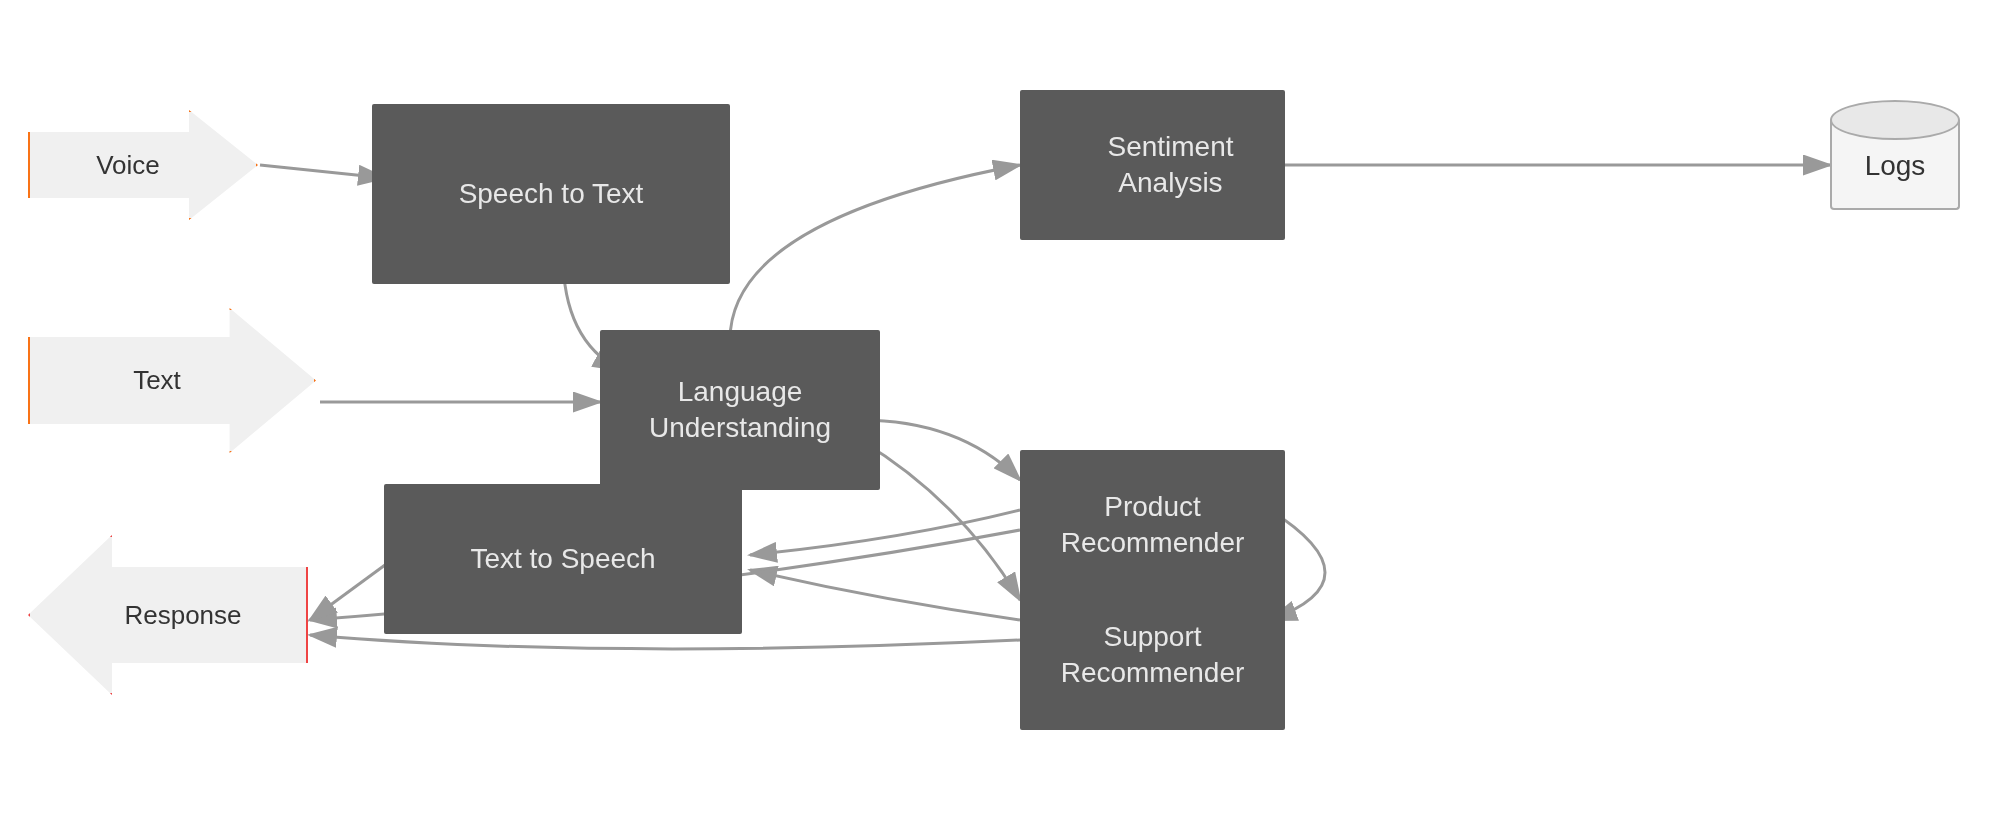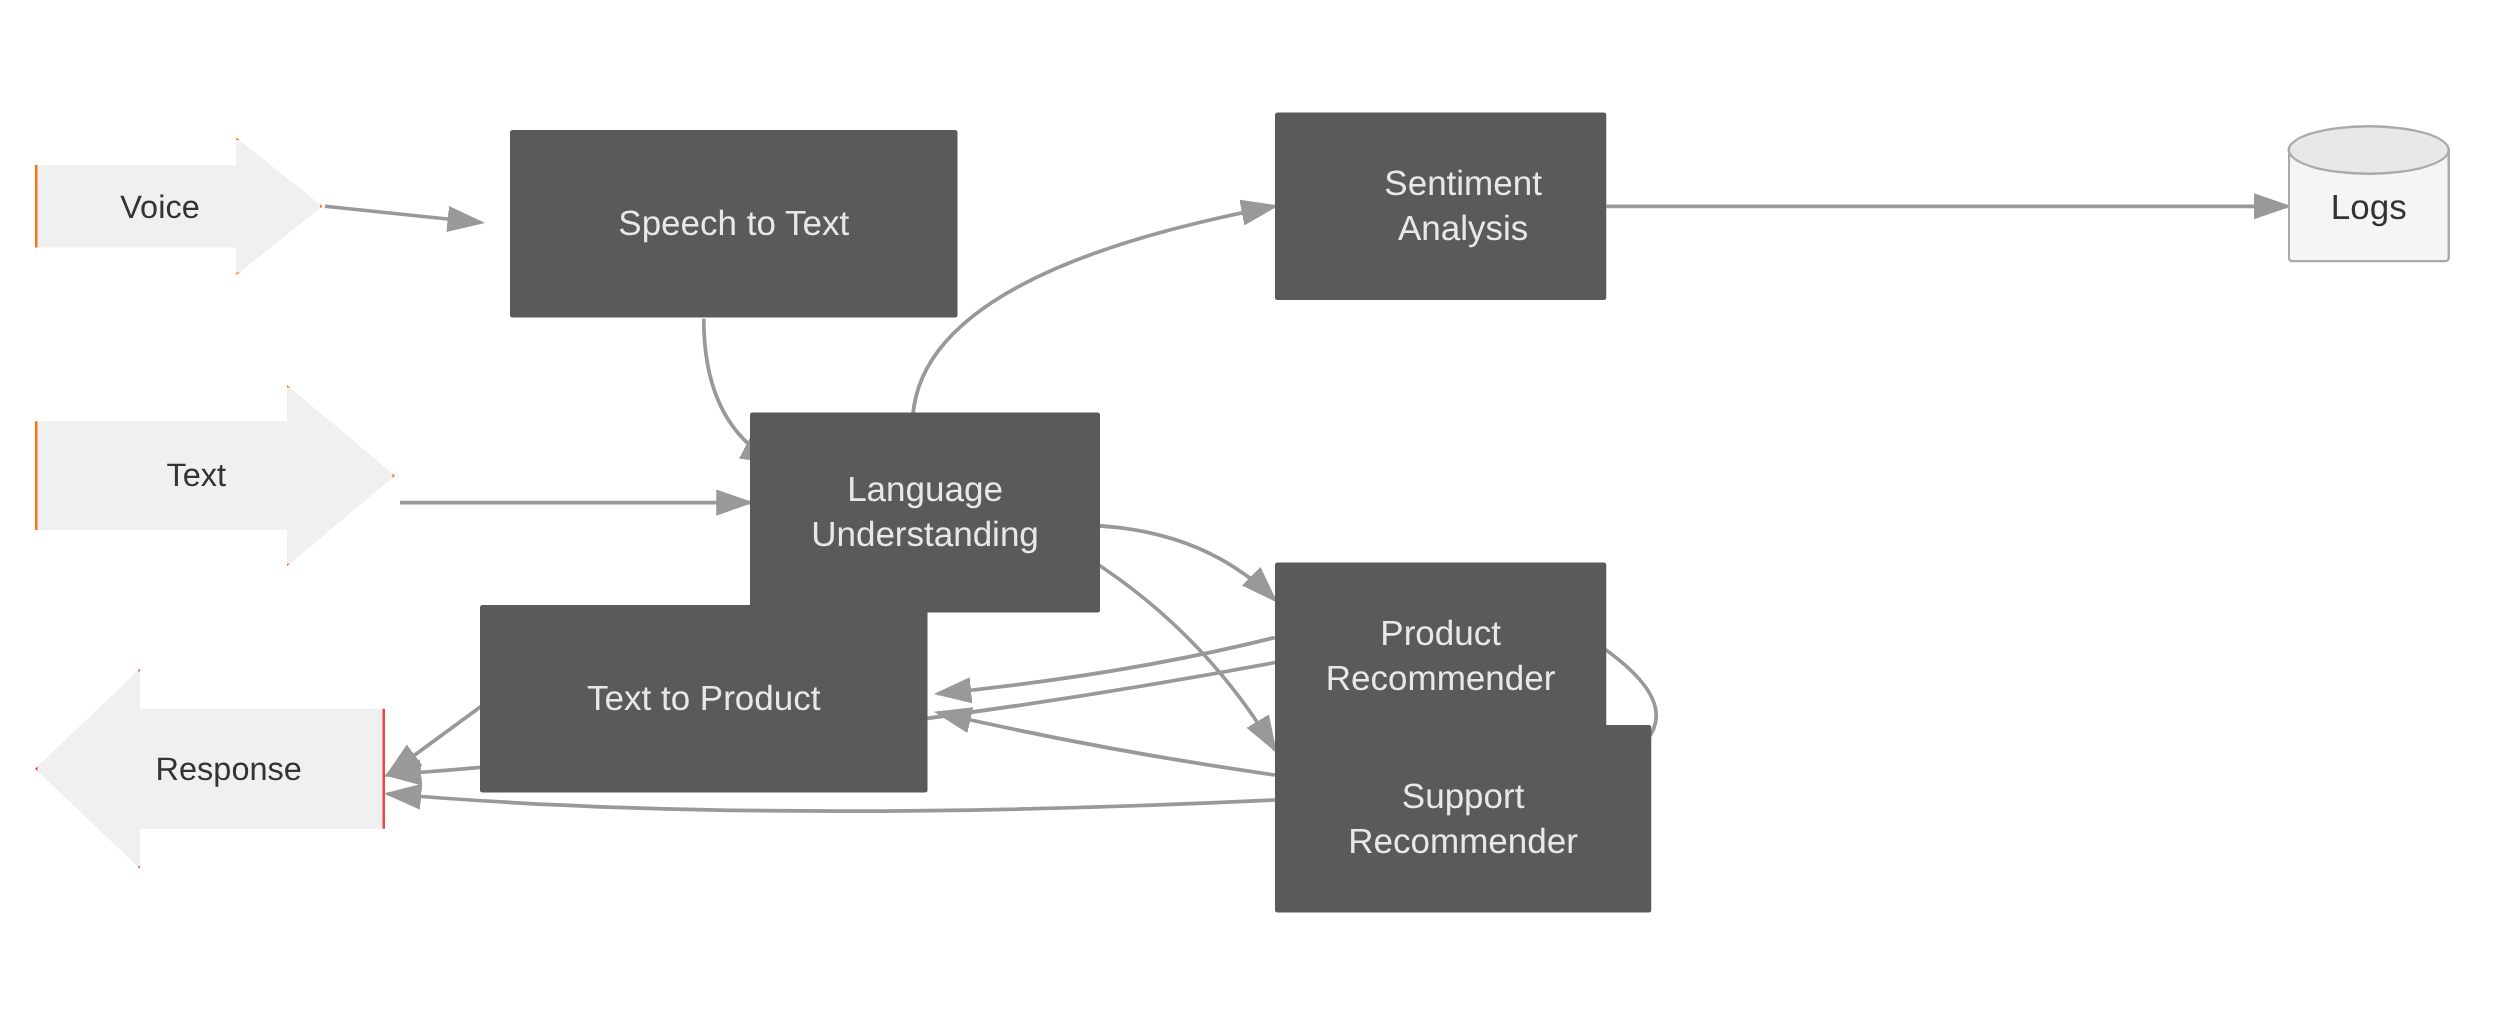--- a/index.html
+++ b/index.html
@@ -146,21 +146,21 @@
     <line x1="385" y1="565" x2="310" y2="620" stroke="#999" stroke-width="3" marker-end="url(#arrowhead)"></line>
 
     <path d="M1270 510 Q1380 580 1270 620" stroke="#999" stroke-width="3" fill="none" marker-end="url(#arrowhead)"></path>
 
   </svg>
 
   <div class="arrow-shape chevron-right" style="left:28px; top:110px; width:230px; height:110px;">
     <span style="margin-left:-30px;">Voice</span>
   </div>
 
-  <div class="box" style="left:408px; top:104px; width:358px; height:150px;">
+  <div class="box" style="left:372px; top:104px; width:358px; height:180px;">
     <span>Speech to Text</span>
   </div>
 
   <div class="arrow-shape chevron-right" style="left:28px; top:308px; width:288px; height:145px;">
     <span style="margin-left:-30px;">Text</span>
   </div>
 
   <div class="box" style="left:600px; top:330px; width:280px; height:160px;">
     <span style="white-space:pre-line;">Language
 Understanding</span>
@@ -173,30 +173,30 @@
 
   <div class="cylinder" style="left:1830px; top:100px;">
     <div class="cylinder-body">
       <div class="cylinder-rect"></div>
       <div class="cylinder-top"></div>
       <div class="cylinder-label">Logs</div>
     </div>
   </div>
 
   <div class="box" style="left:384px; top:484px; width:358px; height:150px;">
-    <span>Text to Product</span>
+    <span>Text to Speech</span>
   </div>
 
   <div class="arrow-shape chevron-left" style="left:28px; top:535px; width:280px; height:160px;">
     <span style="margin-right:-30px;">Response</span>
   </div>
 
   <div class="box" style="left:1020px; top:450px; width:265px; height:150px;">
     <span style="white-space:pre-line;">Product
 Recommender</span>
   </div>
 
-  <div class="box" style="left:1020px; top:580px; width:301px; height:150px;">
+  <div class="box" style="left:1020px; top:580px; width:265px; height:150px;">
     <span style="white-space:pre-line;">Support
 Recommender</span>
   </div>
 
 </div>
 
 </body></html>

